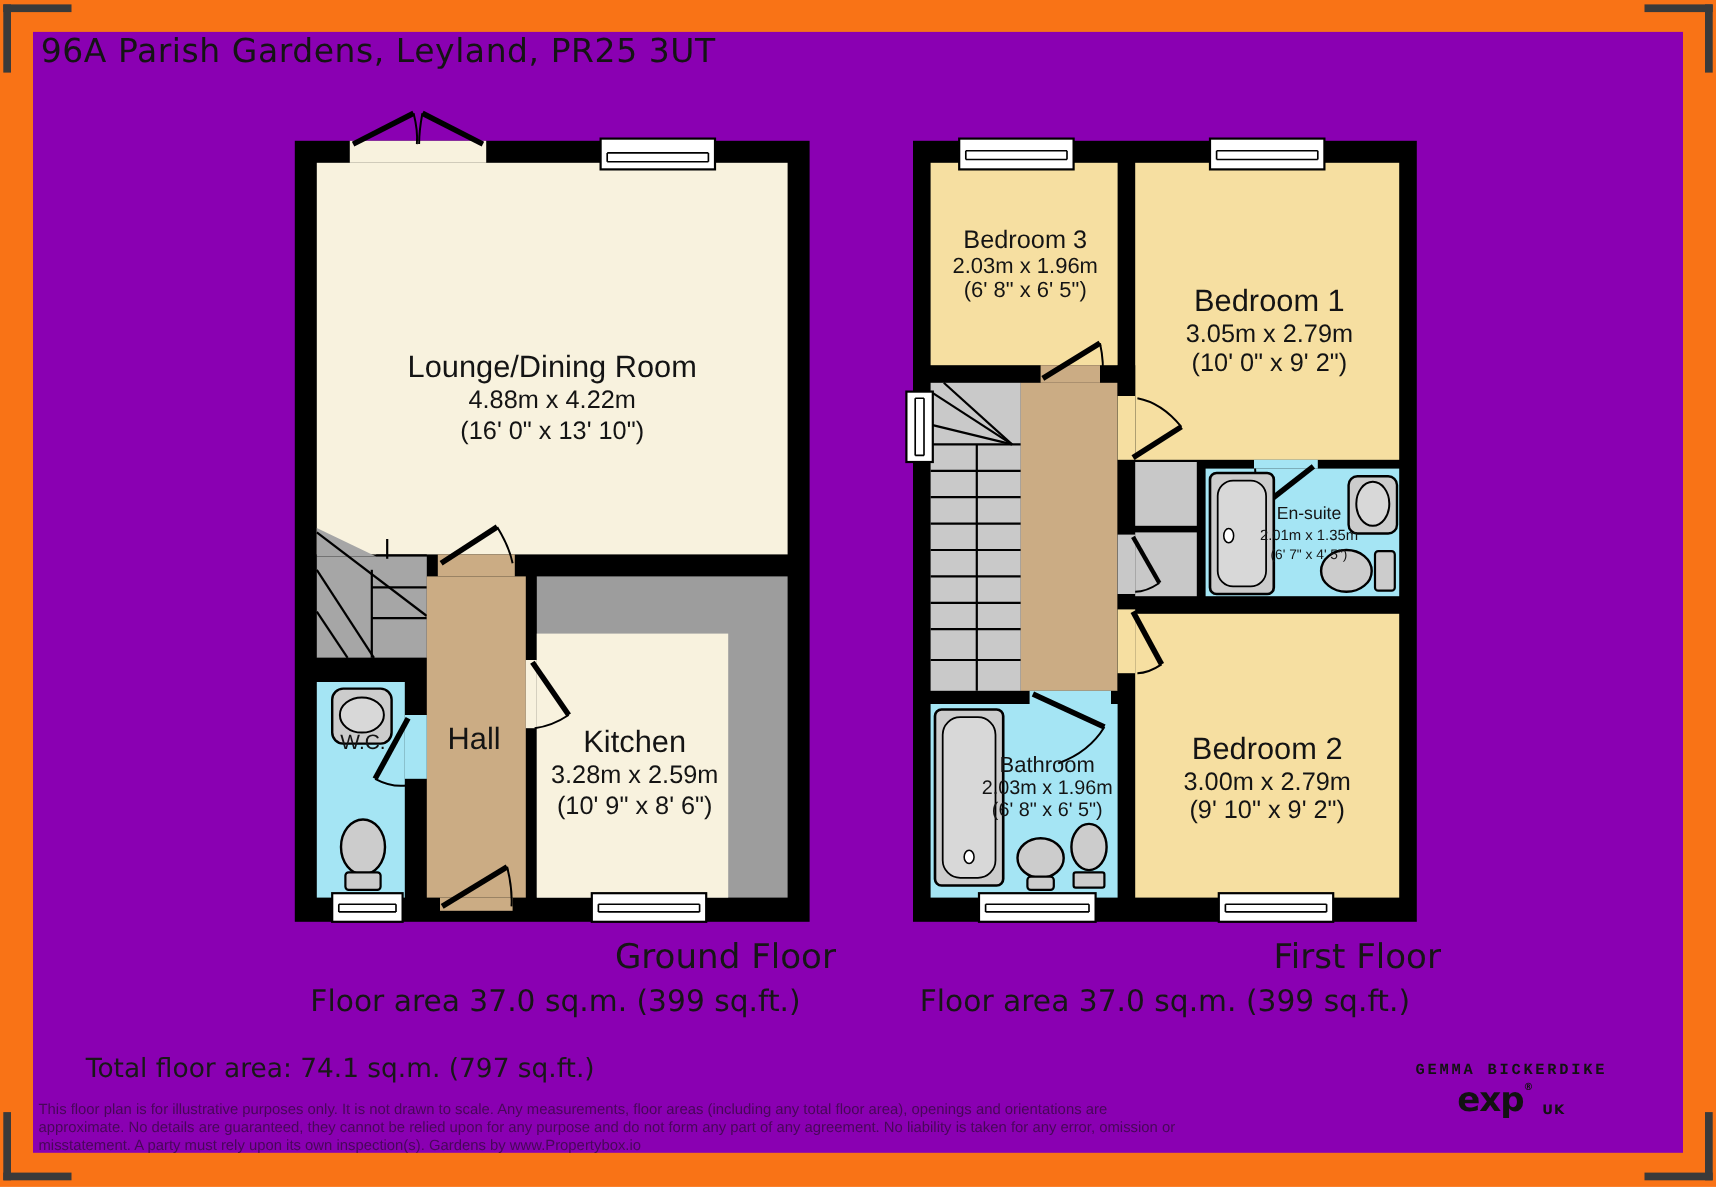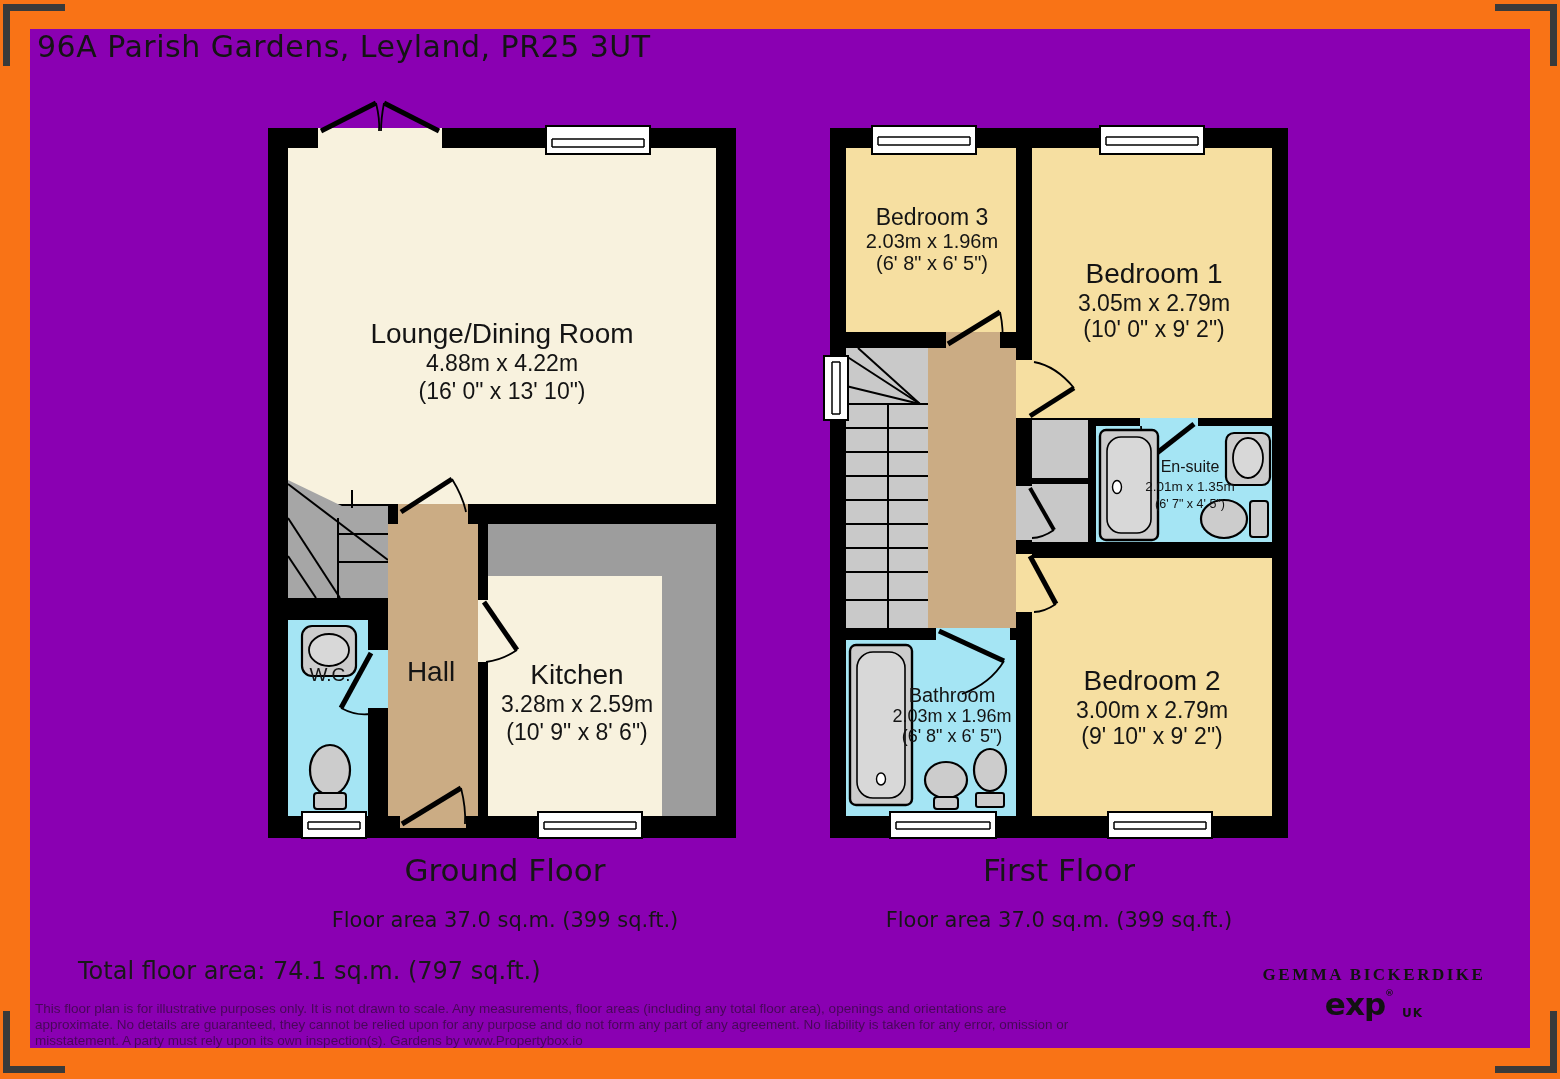--- a/index.html
+++ b/index.html
@@ -7,27 +7,27 @@
           font-family:"DejaVu Sans",sans-serif;}
   #purple-bg{position:absolute;left:30px;top:29px;width:1500px;height:1019px;background:#8A00B2;}
   .corner{position:absolute;width:55px;height:55px;border:0 solid #3a3a3a;}
   .corner.tl{top:4px;left:3px;border-top-width:7px;border-left-width:7px;}
   .corner.tr{top:4px;right:3px;border-top-width:7px;border-right-width:7px;}
   .corner.bl{bottom:6px;left:3px;border-bottom-width:7px;border-left-width:7px;}
   .corner.br{bottom:6px;right:3px;border-bottom-width:7px;border-right-width:7px;}
   #plan-title{position:absolute;left:37px;top:29px;font-size:30px;color:#141414;letter-spacing:.5px;}
   .plan-svg{position:absolute;}
   .floor-caption{position:absolute;text-align:center;color:#161616;}
-  .floor-caption .cap{font-size:31px;}
-  .floor-caption .area{font-size:21px;margin-top:20px;}
+  .floor-caption .cap{font-size:31px;text-align:right;}
+  .floor-caption .area{font-size:27px;margin-top:7px;}
   #footer-total{position:absolute;left:35px;top:957px;font-size:24px;color:#181818;margin-left:43px;}
   #disclaimer{position:absolute;left:35px;top:1001px;width:1180px;font-family:"Liberation Sans",sans-serif;
               font-size:13.5px;line-height:16px;color:rgba(30,12,34,0.62);}
   #agent-block{position:absolute;left:1244px;top:965px;width:260px;text-align:center;color:#121212;}
-  #agent-name{font-size:17px;letter-spacing:2.5px;font-weight:600;font-family:Liberation Serif, serif;}
+  #agent-name{font-size:14px;letter-spacing:2.5px;font-weight:600;font-family:Liberation Mono, monospace;}
   #brand-row{margin-top:4px;display:flex;align-items:center;justify-content:center;gap:9px;text-align:right;}
   #brand-exp{font-size:31px;font-weight:bold;letter-spacing:-1px;line-height:1;}
   #brand-mark{font-size:9px;vertical-align:top;}
   #brand-uk{font-size:12px;font-weight:bold;letter-spacing:1px;margin-top:16px;}
   svg text{font-family:"Liberation Sans",sans-serif;fill:#141414;}
 </style>
 </head>
 <body>
 
 <div id="canvas">

